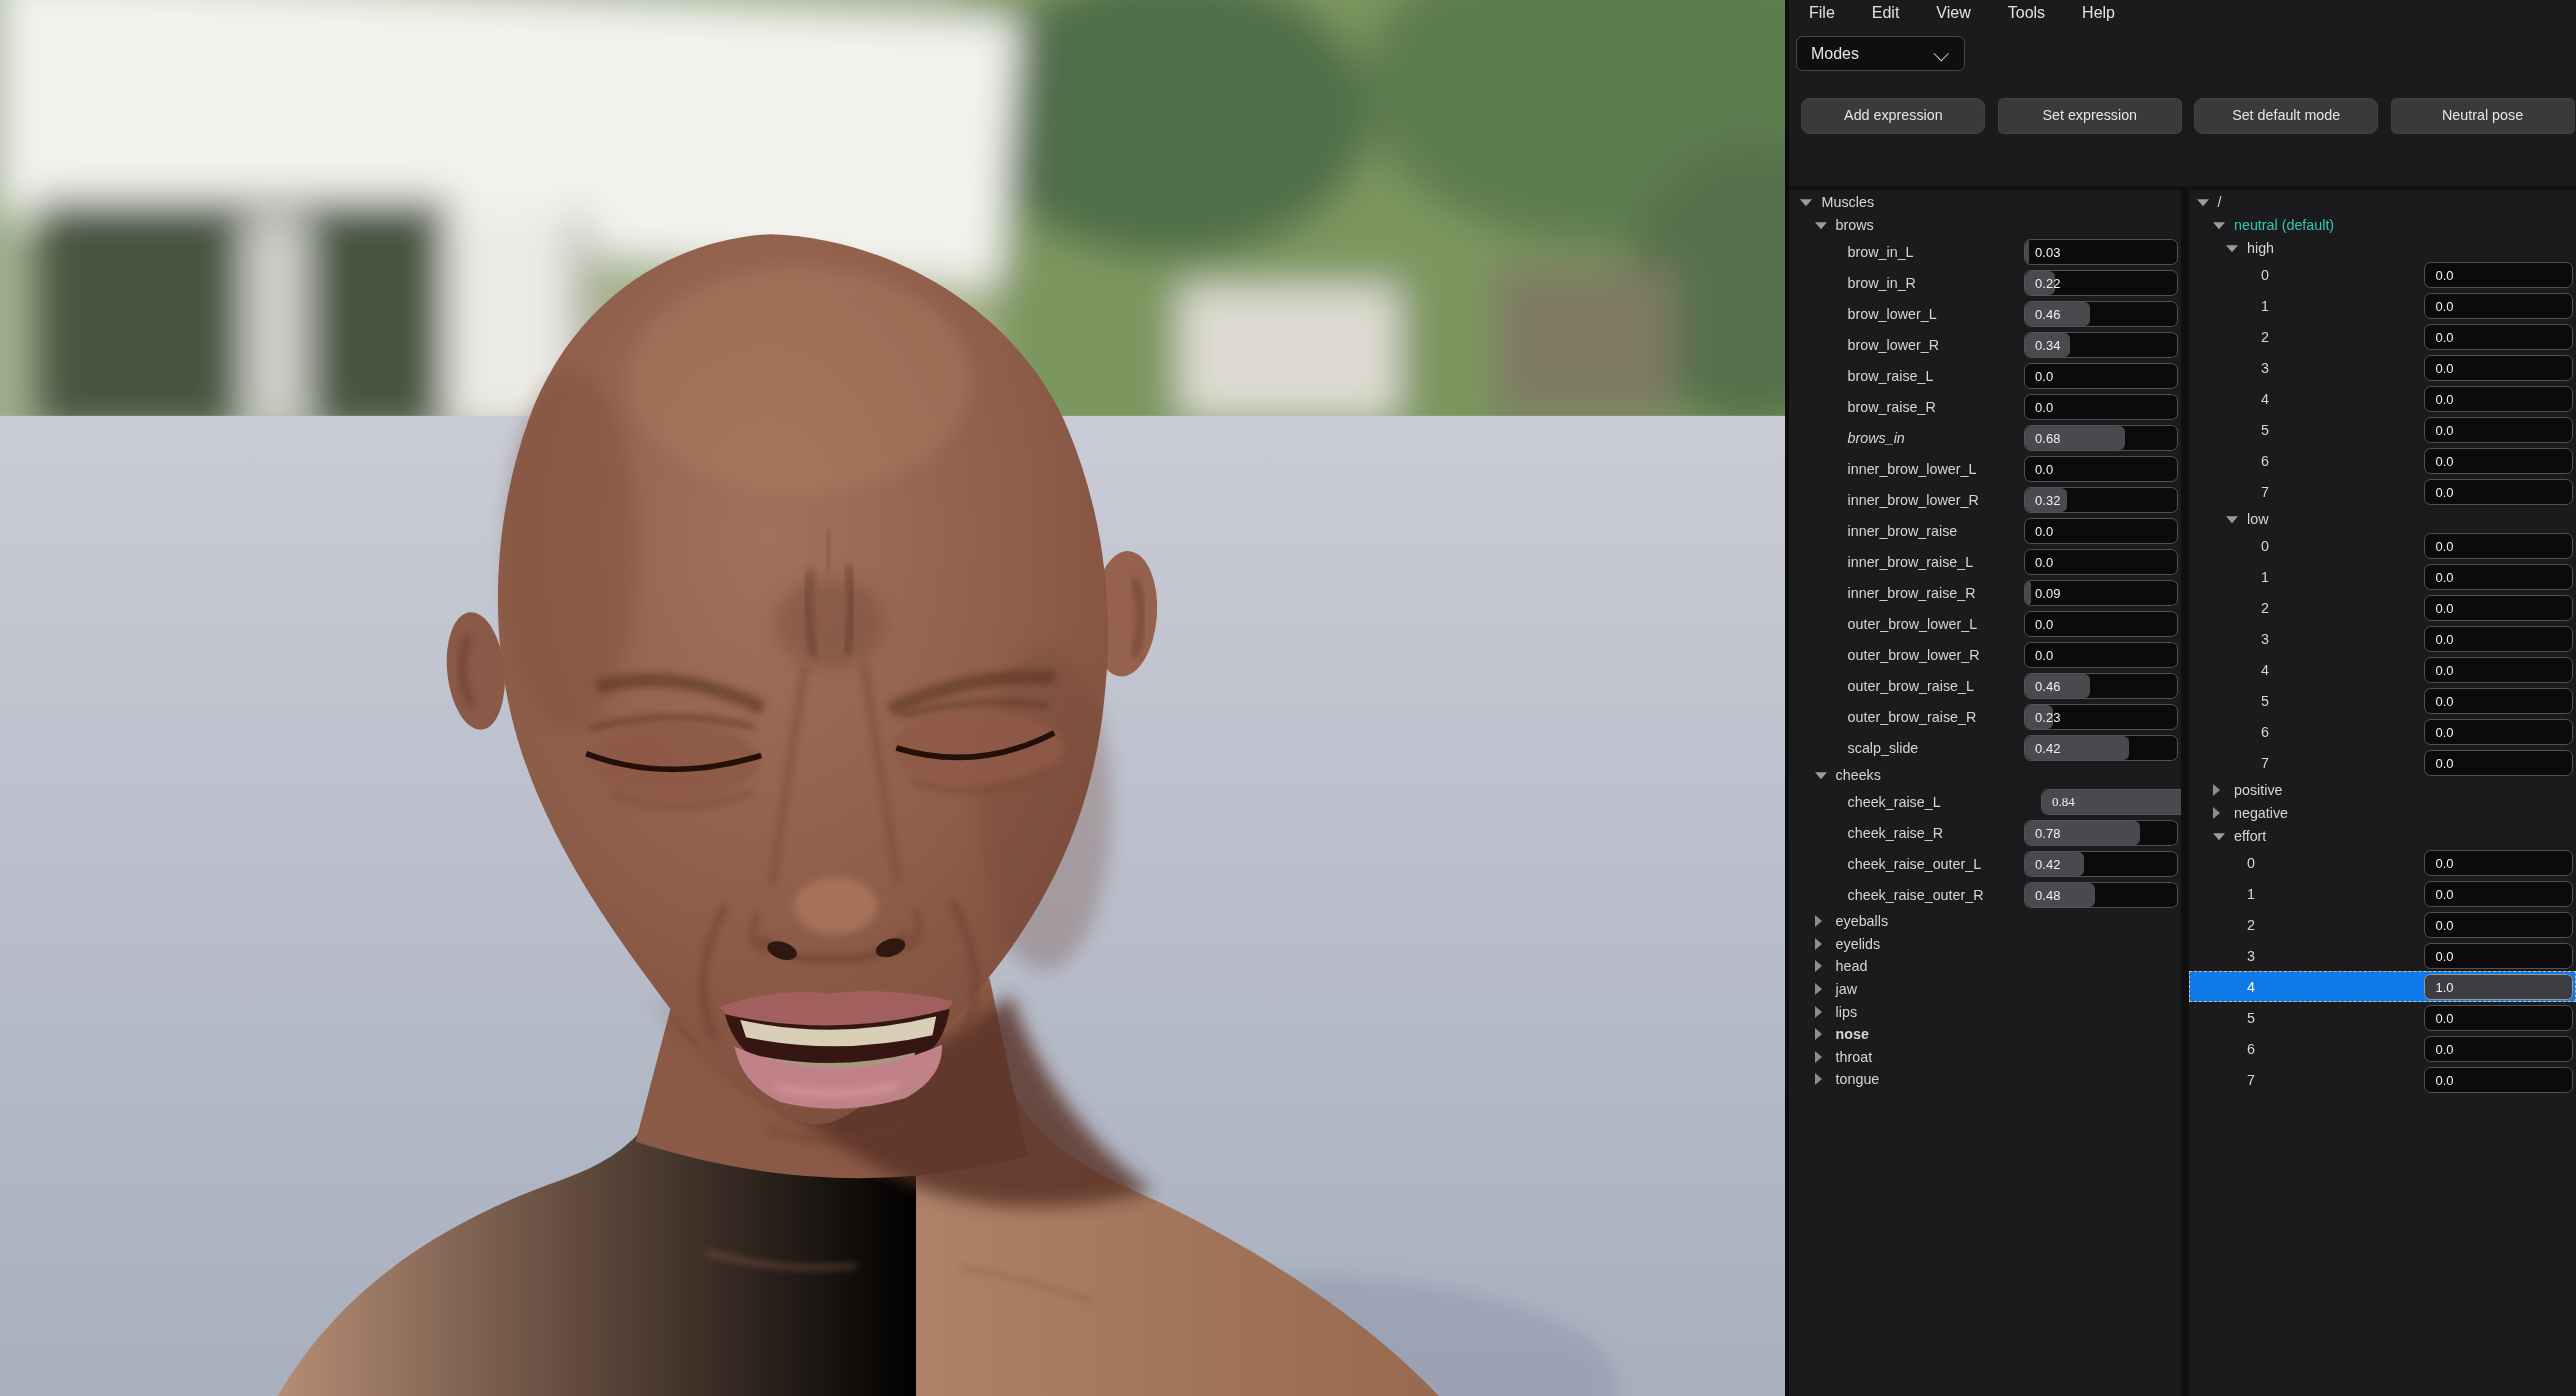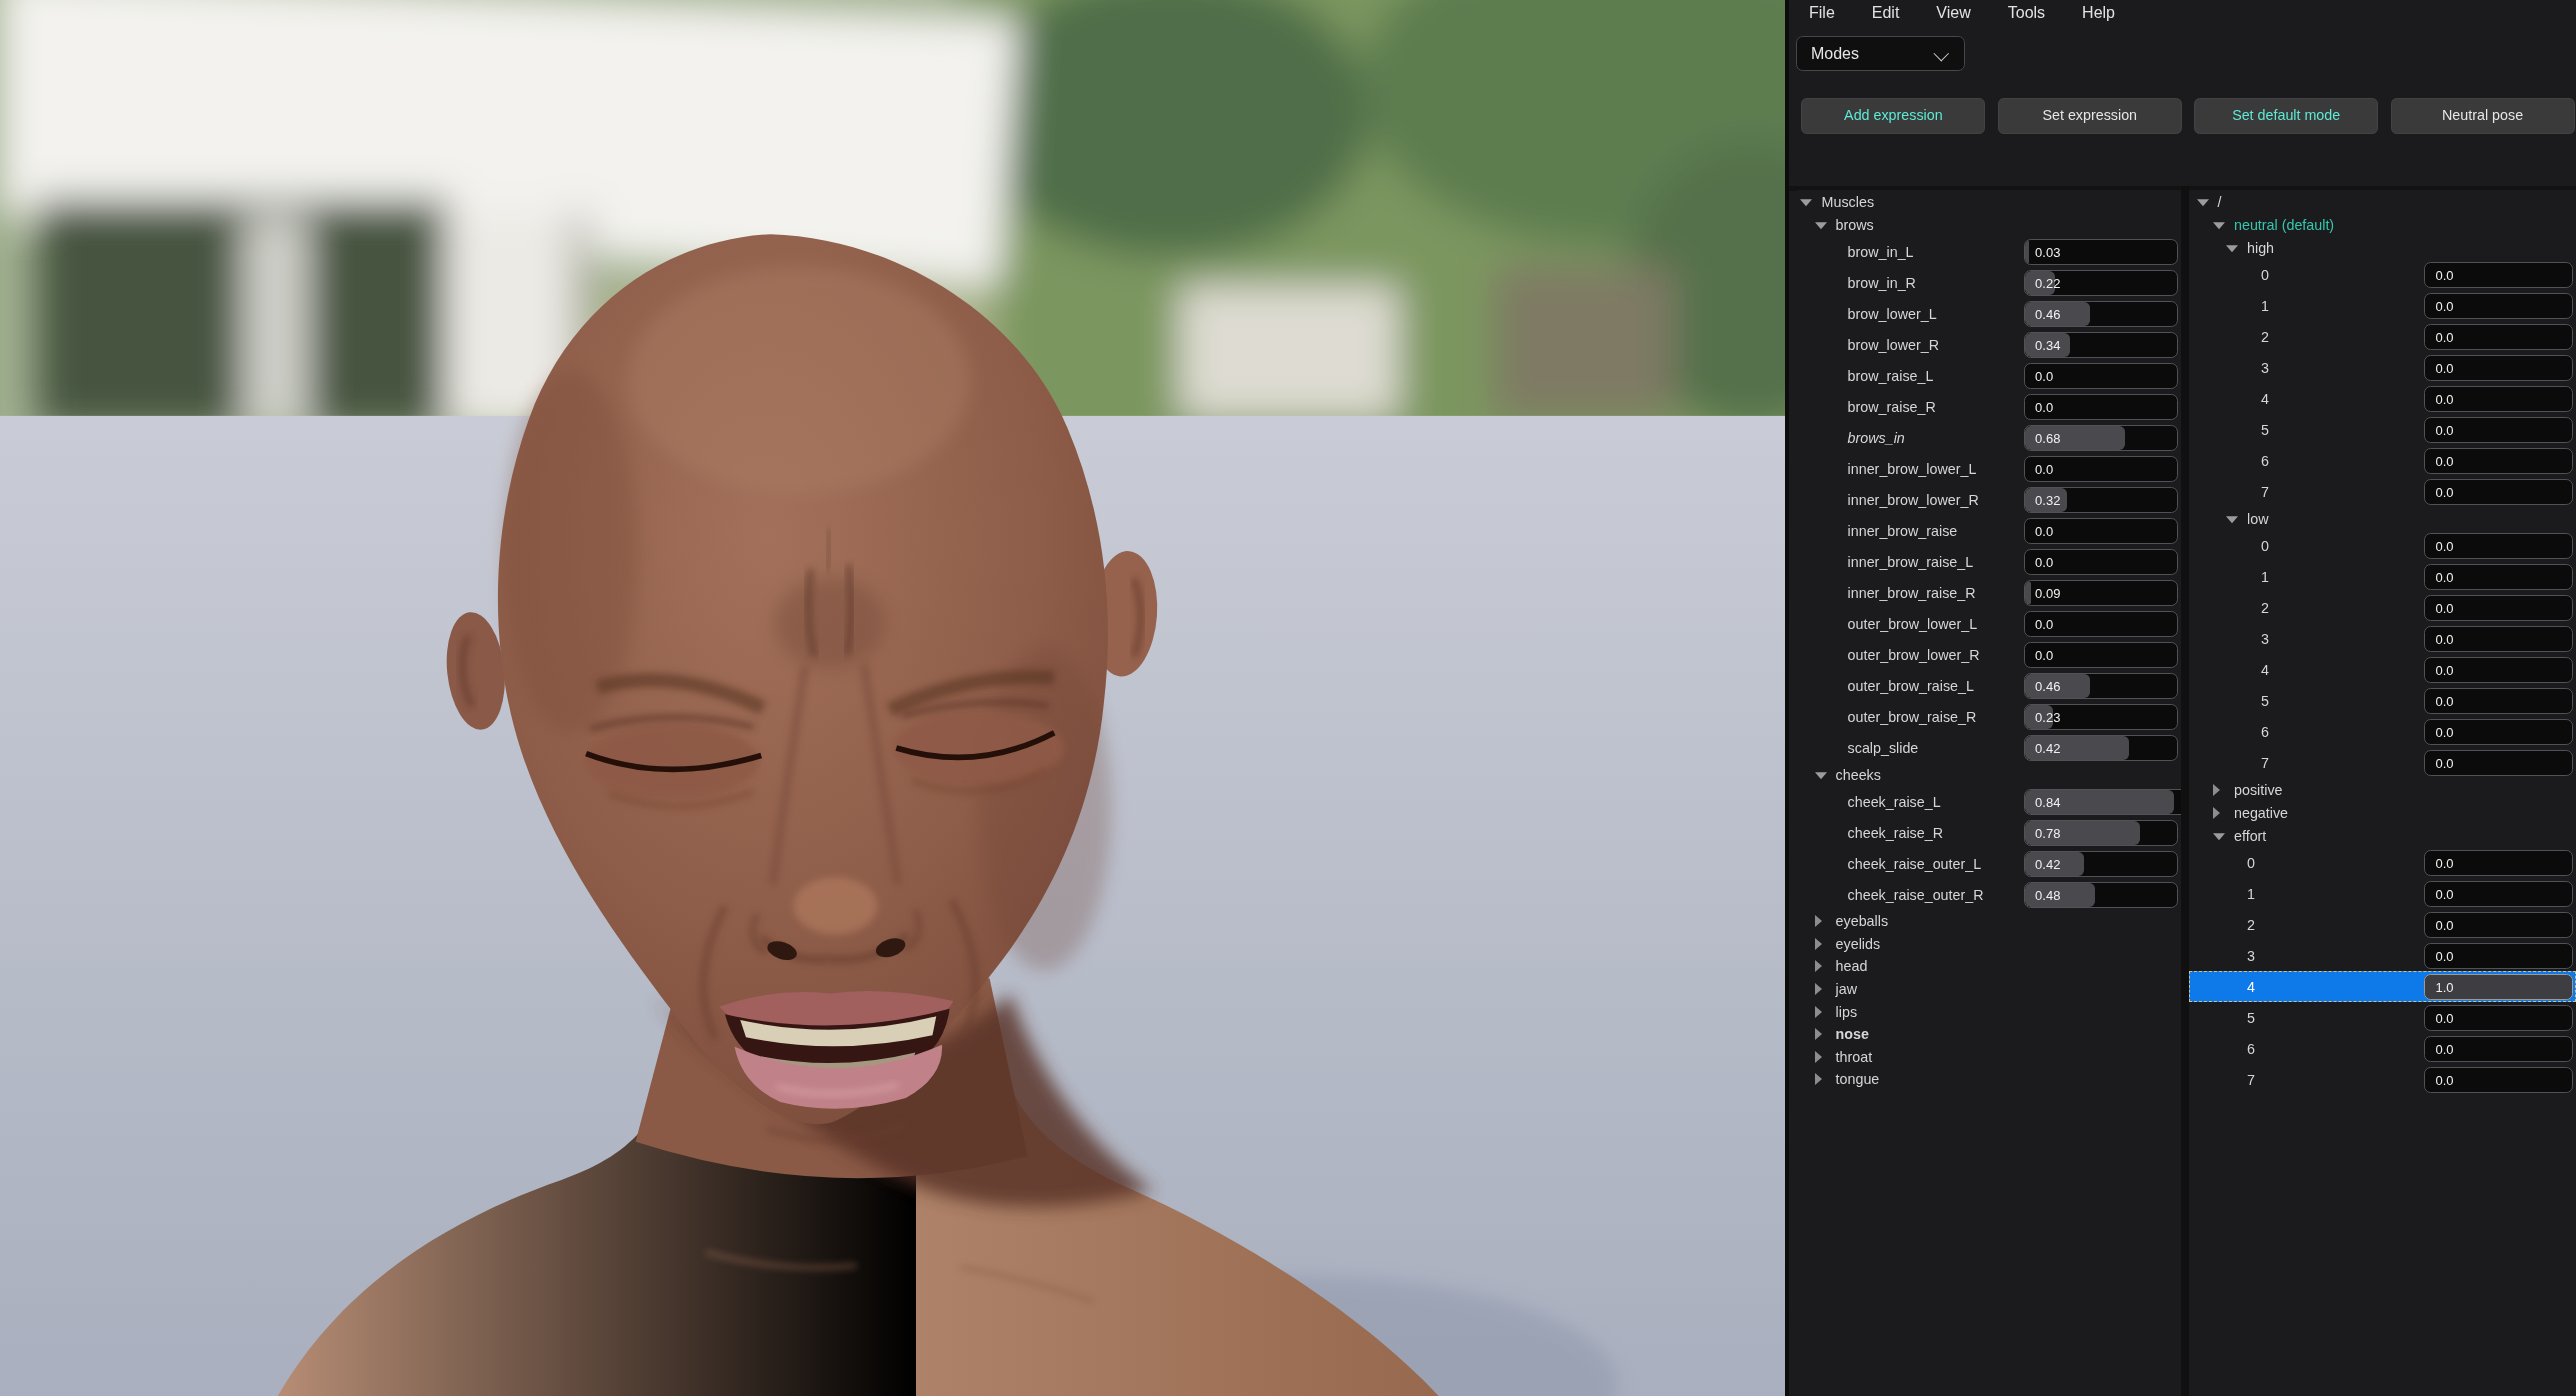--- a/index.html
+++ b/index.html
@@ -18,21 +18,21 @@
          border:1px solid #47474a;border-radius:6.7px;box-sizing:border-box;display:flex;align-items:center;}
   .modes .mlabel{font-size:16px;color:#e6e6e6;padding-left:14.3px;}
   .chev{position:absolute;right:17px;top:10.5px;width:9.5px;height:9.5px;
         border-right:1.9px solid #cfcfcf;border-bottom:1.9px solid #cfcfcf;transform:rotate(45deg);}
   .btnrow{position:absolute;left:12.4px;display:flex;gap:12.4px;}
   .btnrow.r1{top:98px;}
   .btnrow.r2{top:144px;}
   .tbtn{width:184px;height:36px;background:#3a3a3b;border:1px solid #434345;border-radius:5.7px;
         box-sizing:border-box;display:flex;align-items:center;justify-content:center;text-align:center;
         font-size:14.3px;line-height:1.1;color:#e6e6e6;cursor:pointer;padding:0 7.6px;}
-  .tbtn.disabled{color:#5eead4;cursor:default;}
+  .tbtn.disabled{color:#e5e5e5;cursor:default;border-radius:9px;}
   .trees-top{position:absolute;left:0;right:0;top:186px;height:4.8px;background:#121213;}
   .pane{position:absolute;top:190px;bottom:0;overflow:hidden;background:#1b1b1d;}
   .pane.muscles{left:7.6px;width:384px;}
   .pane.poses{left:400px;right:0;}
   .divider{position:absolute;left:392px;top:186px;bottom:0;width:7.6px;background:#101011;}
   
   .trow{position:relative;width:100%;}
   .trow.sel{background:#0e79e8;outline:1px dashed rgba(224,196,128,.95);outline-offset:-1px;}
   .tlabel{position:absolute;top:50%;transform:translateY(-50%);font-size:14.3px;color:#d6d6d6;white-space:nowrap;}
   .trow.sel .tlabel{color:#ffffff;}
@@ -306,21 +306,21 @@
             <div class="ffill" style="width: 69%;"></div>
             <span class="fval">0.42</span>
           </div>
         </div>
         <div class="trow" style="height: 23px;">
           <span class="tri down" style="left: 18px;"></span>
           <span class="tlabel" style="left: 39px;">cheeks</span>
         </div>
         <div class="trow" style="height: 31px;">
           <span class="tlabel" style="left: 51px;">cheek_raise_L</span>
-          <div class="field" style="left: 227px; width: 182px;">
+          <div class="field" style="left: 244px; width: 182px; font-family: Liberation Serif, serif;">
             <div class="ffill" style="width: 83%;"></div>
             <span class="fval">0.84</span>
           </div>
         </div>
         <div class="trow" style="height: 31px;">
           <span class="tlabel" style="left: 51px;">cheek_raise_R</span>
           <div class="field" style="left: 227px; width: 154px;">
             <div class="ffill" style="width: 76%;"></div>
             <span class="fval">0.78</span>
           </div>

